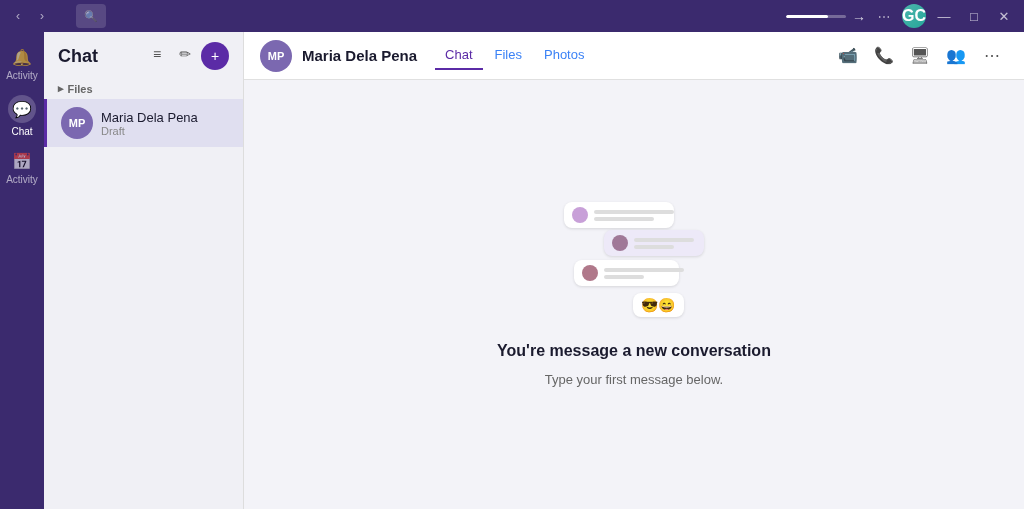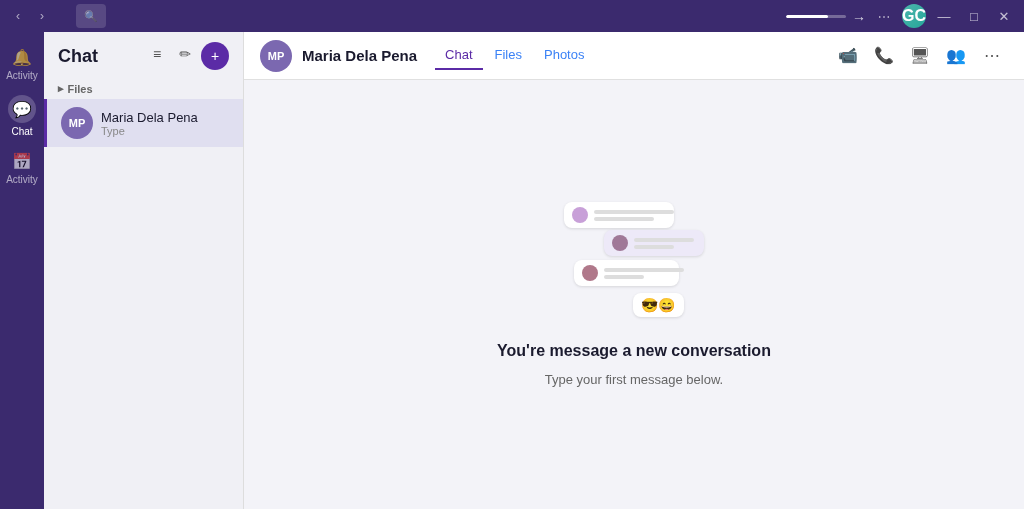--- a/index.html
+++ b/index.html
@@ -482,21 +482,21 @@
 
     <div class="recent-label">
       <span>▸</span>
       <span>Files</span>
     </div>
 
     <div class="chat-item">
       <div class="chat-avatar">MP</div>
       <div class="chat-info">
         <div class="chat-name">Maria Dela Pena</div>
-        <div class="chat-preview">Type</div>
+        <div class="chat-preview">Draft</div>
       </div>
     </div>
   </div>
 
   <div class="content-area">
 
     <div class="content-header">
       <div class="content-header-left">
         <div class="contact-avatar">MP</div>
         <span class="contact-name">Maria Dela Pena</span>

